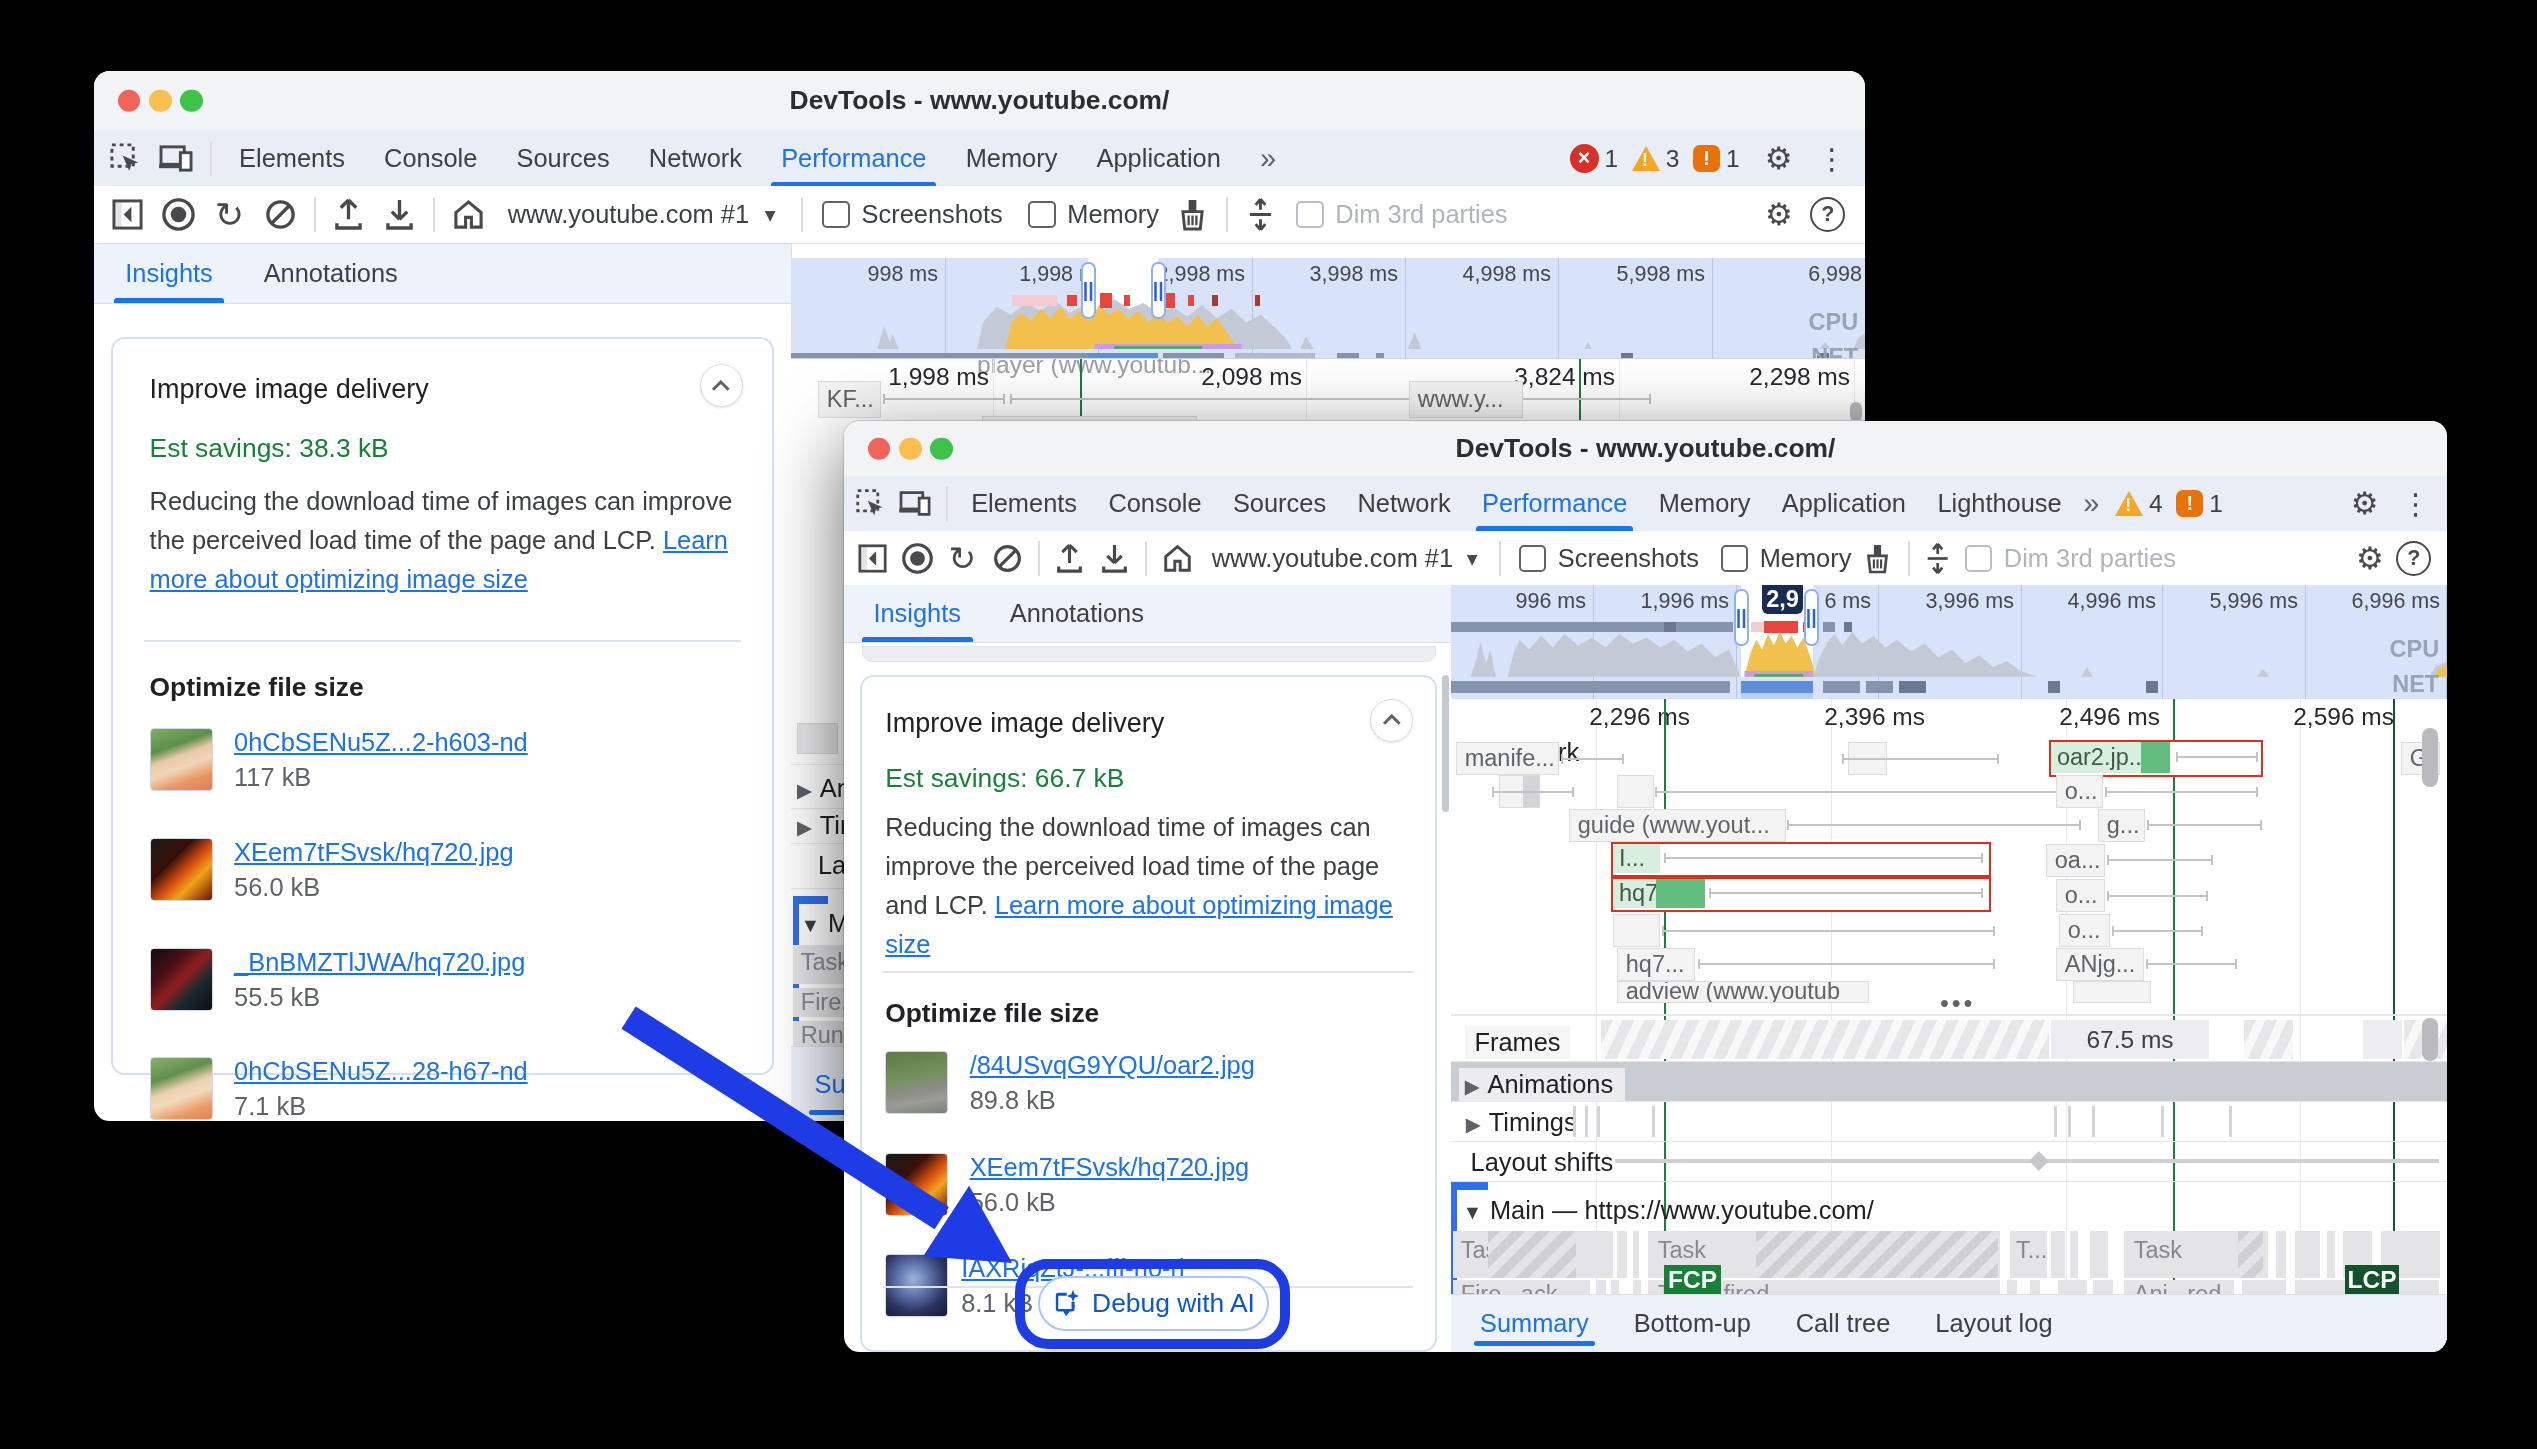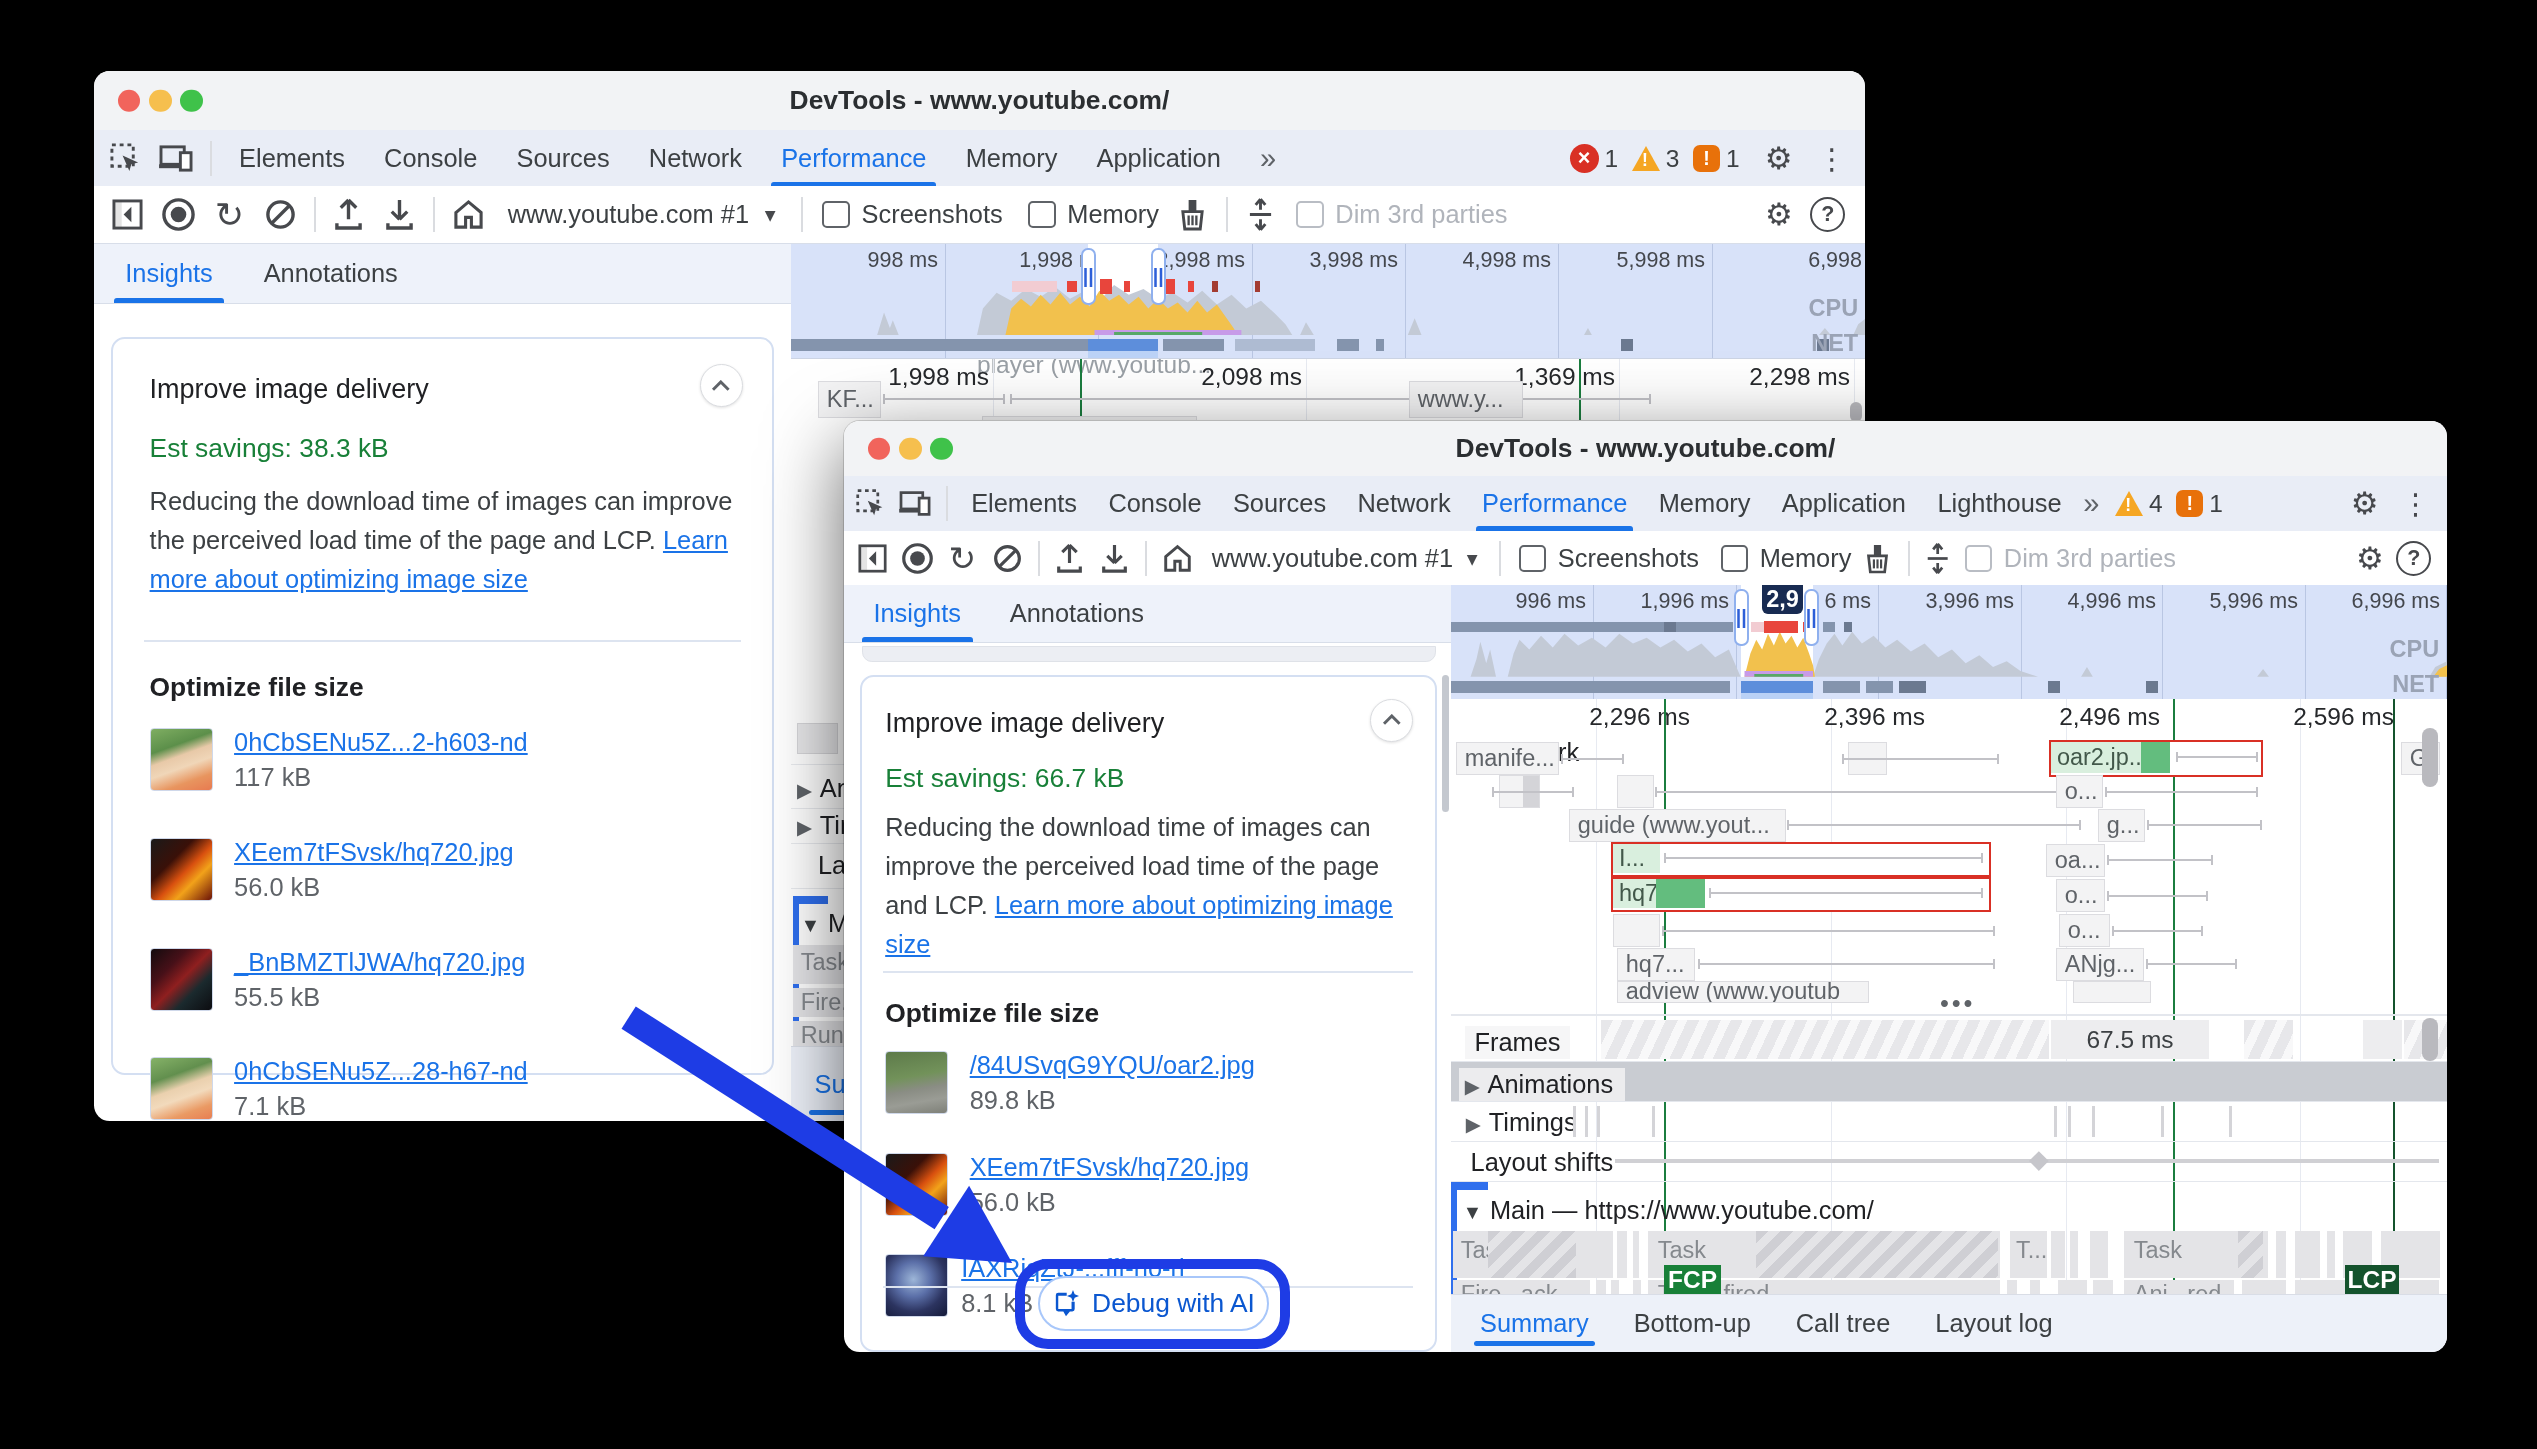--- a/index.html
+++ b/index.html
@@ -239,21 +239,21 @@
       <div class="abs" style="left:37px;top:718px;display:flex;">
         <span class="thumb" style="background:linear-gradient(160deg,#86b268 0%,#628f4e 30%,#ead0ae 48%,#f2dabc 62%,#ea9a64 82%,#e87e52 100%);"></span>
         <span style="margin-left:21.5px;">
           <div class="filelink">0hCbSENu5Z...28-h67-nd</div>
           <div class="filesize">7.1 kB</div>
         </span>
       </div>
     </div>
   </div>
 
-  <div class="minimap" style="left:697px;top:173px;width:1075px;height:114px;">
+  <div class="minimap" style="left:697px;top:187px;width:1075px;height:114px;">
     <div class="mmcol" style="left:154px;"></div>
       <div class="mmcol" style="left:307px;"></div>
       <div class="mmcol" style="left:461px;"></div>
       <div class="mmcol" style="left:614px;"></div>
       <div class="mmcol" style="left:767px;"></div>
       <div class="mmcol" style="left:921px;"></div>
       <div class="mmcol" style="left:1074px;"></div>
     <span class="mmtick" style="left:147px;">998 ms</span>
     <span class="mmtick" style="left:300px;">1,998 n</span>
     <span class="mmtick" style="left:454px;">2,998 ms</span>
@@ -292,21 +292,21 @@
     <div class="handle" style="left:360px;top:3.9px;">||</div>
   </div>
   <div class="ruler" style="left:697px;top:287px;width:1075px;height:63px;border-top:1px solid #ccd4e4;overflow:hidden;">
     <span class="abs" style="left:186px;top:-7.8px;font-size:24.5px;color:#9aa0a6;">player (www.youtub...</span>
     <div class="gline" style="left:202px;top:0;height:63px;"></div>
       <div class="gline" style="left:515px;top:0;height:63px;"></div>
       <div class="gline" style="left:828px;top:0;height:63px;"></div>
       <div class="gline" style="left:1063px;top:0;height:63px;"></div>
     <span class="rtick" style="left:198px;">1,998 ms</span>
     <span class="rtick" style="left:511px;">2,098 ms</span>
-    <span class="rtick" style="left:824px;">1,369 ms</span>
+    <span class="rtick" style="left:824px;">3,824 ms</span>
     <span class="rtick" style="left:1059px;">2,298 ms</span>
     <div class="green-line" style="left:289px;top:0;height:63px;"></div>
     <div class="green-line" style="left:788px;top:0;height:63px;"></div>
     <div class="chip" style="left:27px;top:21.5px;width:63px;height:37px;">KF...</div>
     <div class="whisk" style="left:92px;top:39px;width:122px;"></div>
     <div class="whisk" style="left:219px;top:39px;width:641px;"></div>
     <div class="chip" style="left:618px;top:21.5px;width:114px;height:37px;">www.y...</div>
     <div class="chip" style="left:191px;top:57px;width:215px;height:5.9px;"></div>
     <div class="scrollthumb" style="right:3.9px;top:43px;width:11.7px;height:19.6px;"></div>
   </div>

